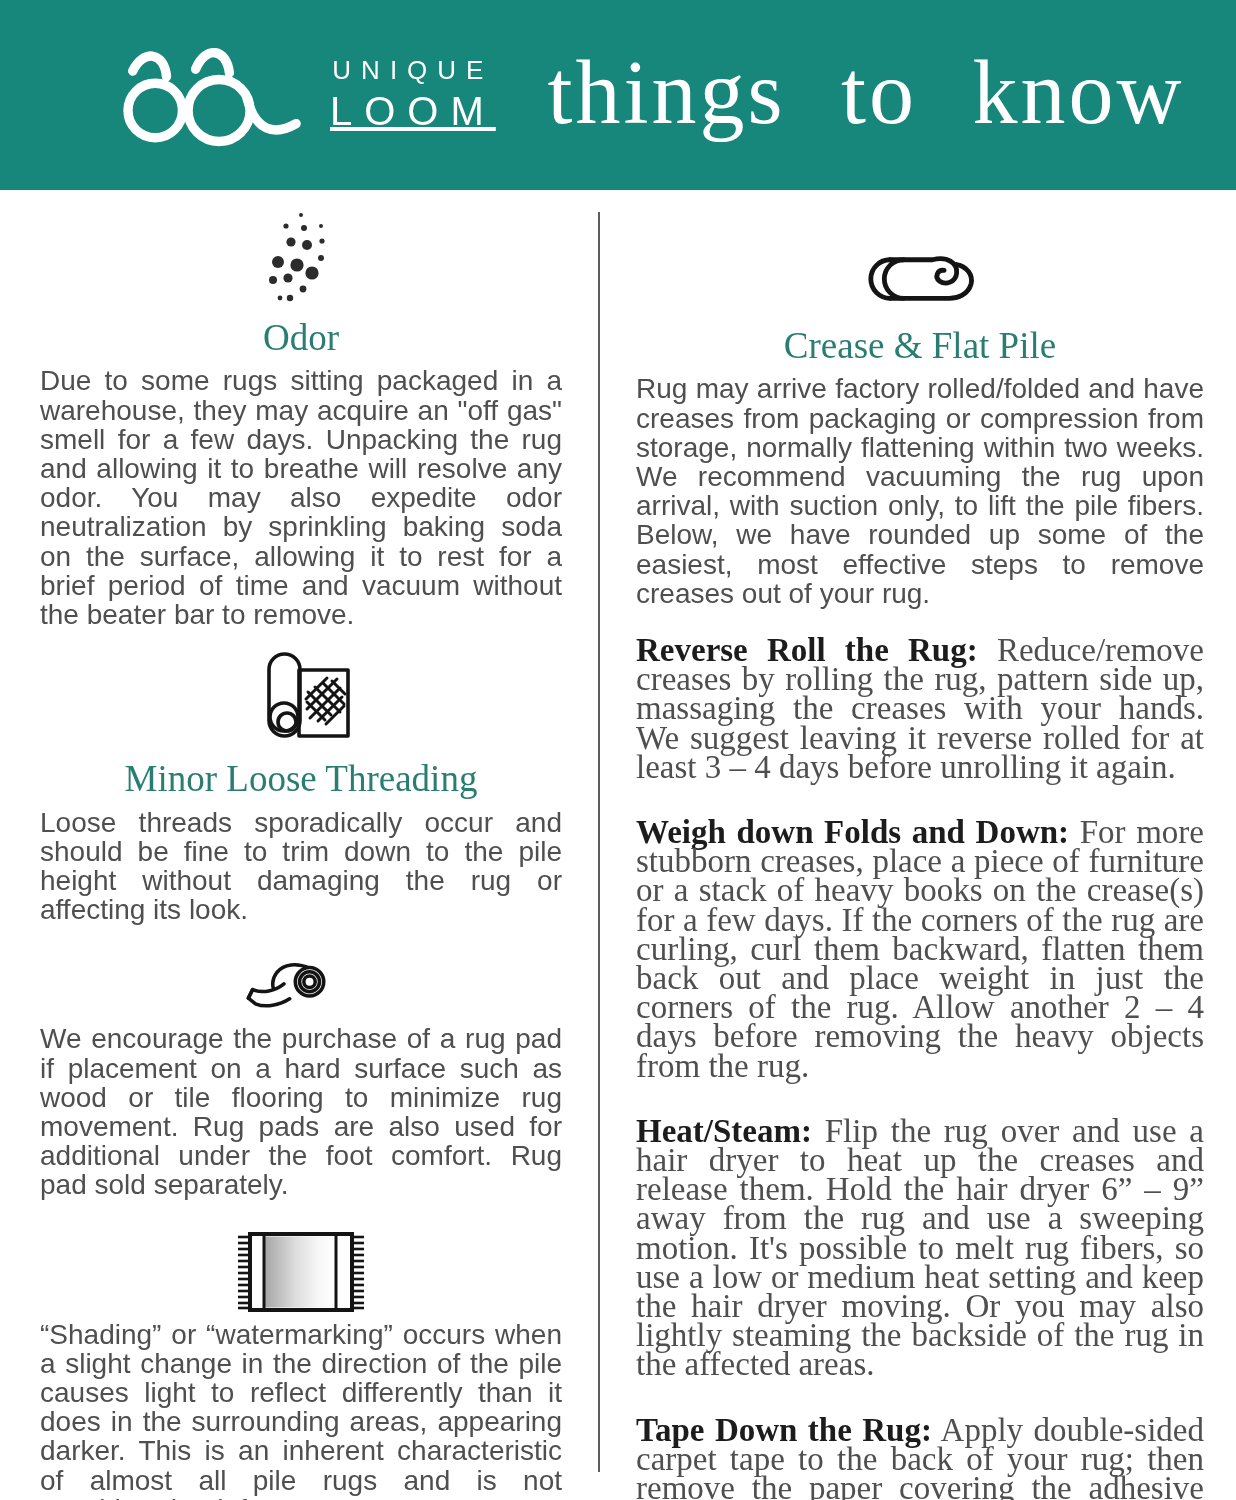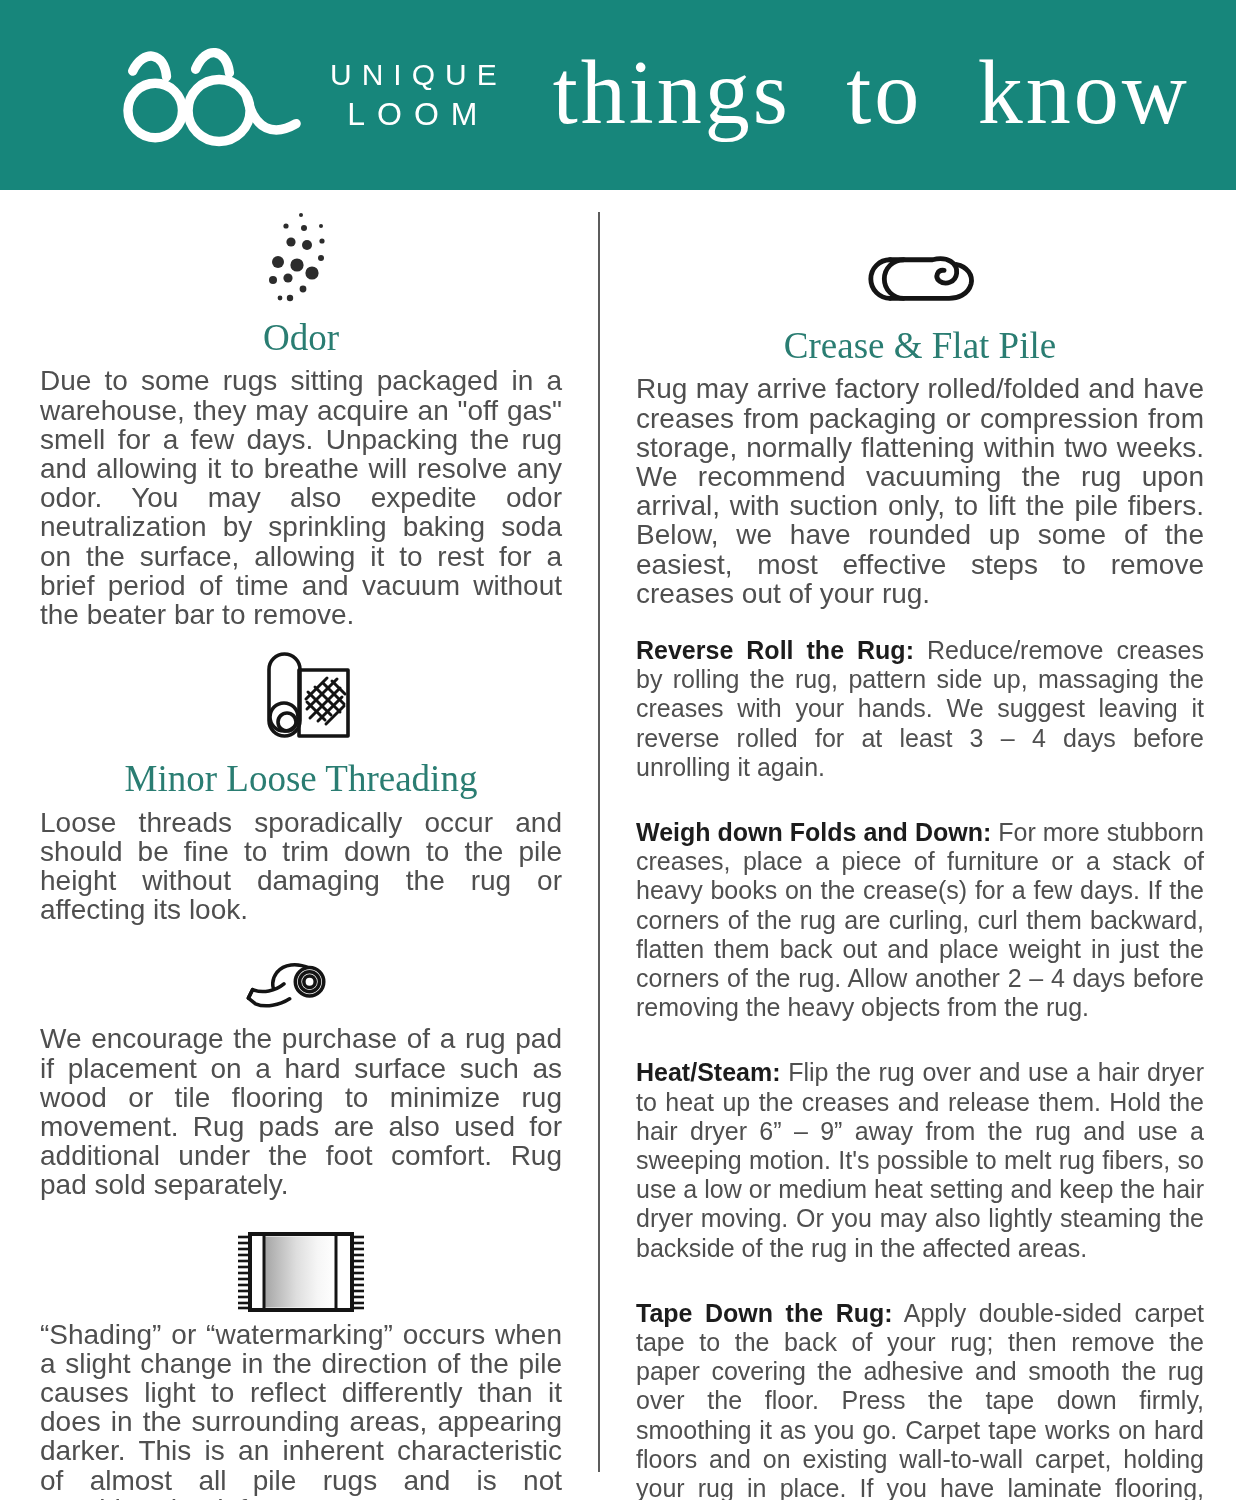--- a/index.html
+++ b/index.html
@@ -3,22 +3,22 @@
 <meta charset="utf-8">
 <style>
   html,body{margin:0;padding:0;background:#fff;}
   body{width:1236px;height:1500px;position:relative;font-family:"Liberation Sans",sans-serif;-webkit-font-smoothing:antialiased;}
 
   
   .header{height:190px;background:#17867b;display:flex;align-items:center;}
   .logo-block{margin-left:106px;display:flex;align-items:center;gap:26px;}
   .logo-glyph{width:198px;height:108px;}
   .brand{color:#fff;text-align:center;line-height:1.25;}
-  .brand .l1{font-size:30px;letter-spacing:10px;}
-  .brand .l2{font-size:32px;letter-spacing:12px;}
+  .brand .l1{font-size:26px;letter-spacing:10px;}
+  .brand .l2{font-size:40px;letter-spacing:12px;text-decoration:underline;}
   .header-title{flex:1;text-align:center;color:#fff;font-family:"Liberation Serif",serif;
     font-size:90px;letter-spacing:3px;word-spacing:30px;margin-top:-6px;}
 
   
   .main{position:relative;height:1282px;}
   .divider{position:absolute;left:598px;top:22px;bottom:0;width:2px;background:#5c5c5c;}
   .col{position:absolute;top:0;}
   .col-left{left:40px;width:522px;}
   .col-right{left:636px;width:568px;}
 
@@ -36,21 +36,21 @@
   .sec-thread .icon-wrap{margin-top:18px;}
   .sec-thread h2{margin-top:16px;}
   .sec-pad .icon-wrap{margin-top:30px;}
   .sec-pad h2{margin-top:16px;}
   .sec-shade .icon-wrap{margin-top:30px;}
   .sec-shade h2{margin-top:20px;}
 
   
   .sec-crease .icon-wrap{margin-top:62px;}
   .sec-crease h2{margin-top:18px;}
-  .tip{font-size:25px;line-height:29.2px;color:#4f4f4f;text-align:justify;margin:36px 0 0 0;}
+  .tip{font-size:33px;line-height:29.2px;color:#4f4f4f;text-align:justify;margin:36px 0 0 0;font-family:Liberation Serif, serif;}
   .tip.first{margin-top:28px;}
   .tip b{color:#1c1c1c;font-weight:bold;}
 
   svg.icon{display:block;}
   svg .st{fill:none;stroke:#141414;stroke-linecap:round;stroke-linejoin:round;}
 </style>
 </head>
 <body>
 
 <div class="header">

